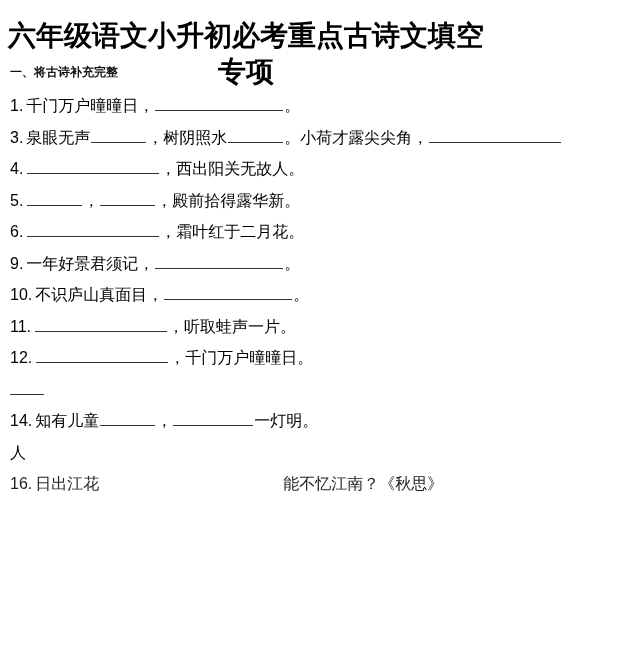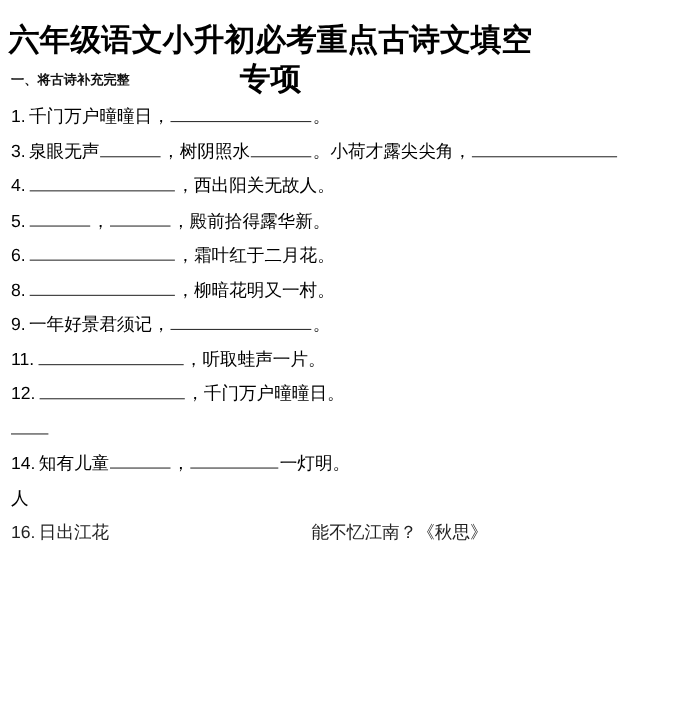--- a/index.html
+++ b/index.html
@@ -107,28 +107,28 @@
 
     <div class="line">
       <span class="num">5.</span><span class="blank b-short"></span><span>，</span><span class="blank b-short"></span><span>，殿前拾得露华新。</span>
     </div>
 
     <div class="line">
       <span class="num">6.</span><span class="blank b-xl"></span><span>，霜叶红于二月花。</span>
     </div>
 
 
-    <div class="line">
-      <span class="num">8.</span><span class="blank b-xl"></span><span>，柳暗花明又一村。</span>
-    </div>
 
     <div class="line">
       <span class="num">9.</span><span>一年好景君须记，</span><span class="blank b-long"></span><span>。</span>
     </div>
 
+    <div class="line">
+      <span class="num">10.</span><span>不识庐山真面目，</span><span class="blank b-long"></span><span>。</span>
+    </div>
 
     <div class="line">
       <span class="num">11.</span><span class="blank b-xl"></span><span>，听取蛙声一片。</span>
     </div>
 
     <div class="line">
       <span class="num">12.</span><span class="blank b-xl"></span><span>，千门万户曈曈日。</span>
     </div>
 
     <div class="line wrap-tail">

